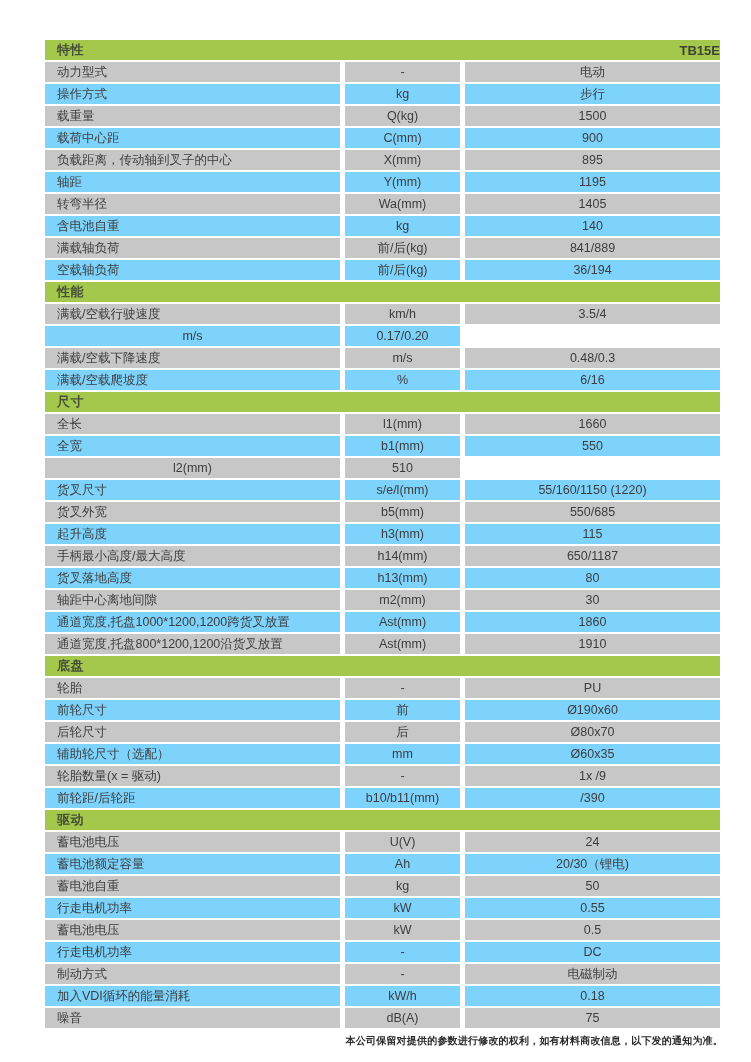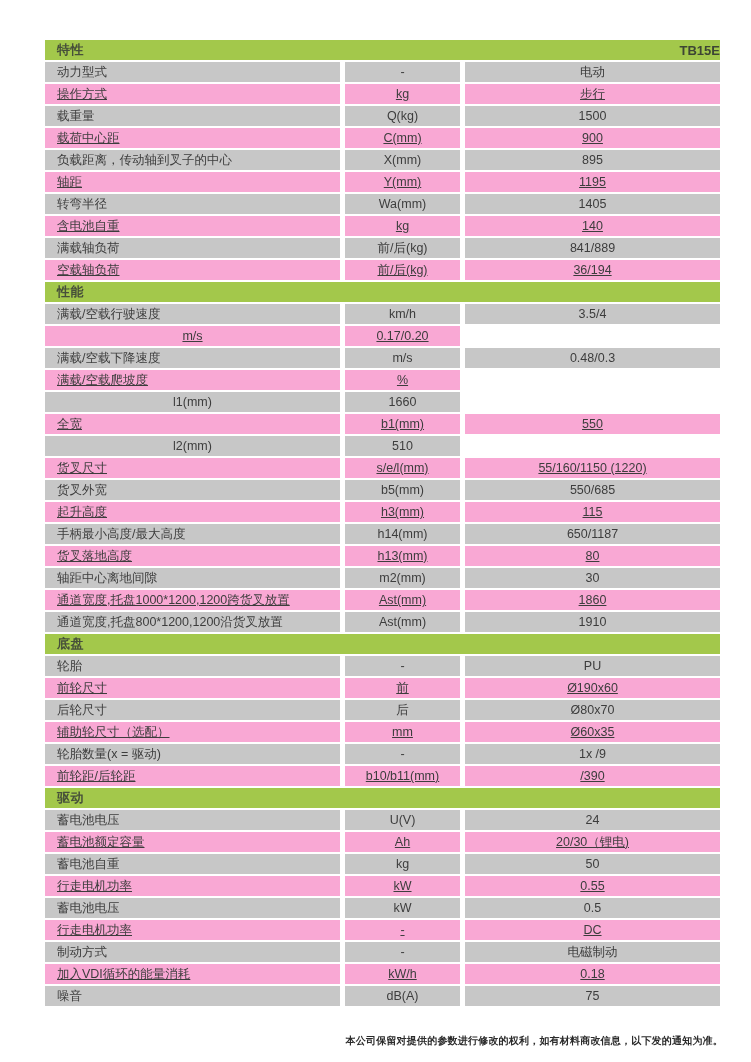--- a/index.html
+++ b/index.html
@@ -29,21 +29,21 @@
     display: grid;
     grid-template-columns: 295px 115px 255px;
     column-gap: 5px;
     height: 20px; margin-bottom: 2px;
     font-size: 12.5px; color: #3d3d3d;
   }
   .cell { display: flex; align-items: center; overflow: hidden; white-space: nowrap; }
   .cell.label { padding-left: 12px; }
   .cell.unit, .cell.value { justify-content: center; }
   .row.odd  .cell { background: #c7c7c7; }
-  .row.even .cell { background: #f9a8d4; text-decoration: underline; }
+  .row.even .cell { background: #7dd3fc; }
 
   .footer-note {
     position: absolute;
     right: 28px; top: 1034px;
     font-size: 10px; font-weight: bold;
     color: #2a2a2a;
     letter-spacing: 0.2px;
   }
 </style>
 </head>
@@ -118,22 +118,27 @@
         <div class="cell value">0.17/0.20</div>
       </div>
       <div class="row odd">
         <div class="cell label">满载/空载下降速度</div>
         <div class="cell unit">m/s</div>
         <div class="cell value">0.48/0.3</div>
       </div>
       <div class="row even">
         <div class="cell label">满载/空载爬坡度</div>
         <div class="cell unit">%</div>
-      </div>
-      <div class="row odd">
+        <div class="cell value">6/16</div>
+      </div>
+      <div class="sec-header">
+        <span class="sec-title">尺寸</span>
+      </div>
+      <div class="row odd">
+        <div class="cell label">全长</div>
         <div class="cell unit">l1(mm)</div>
         <div class="cell value">1660</div>
       </div>
       <div class="row even">
         <div class="cell label">全宽</div>
         <div class="cell unit">b1(mm)</div>
         <div class="cell value">550</div>
       </div>
       <div class="row odd">
         <div class="cell unit">l2(mm)</div>

